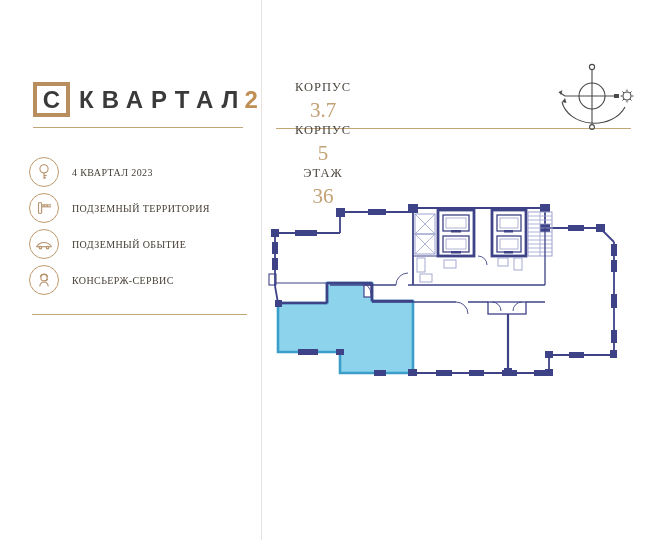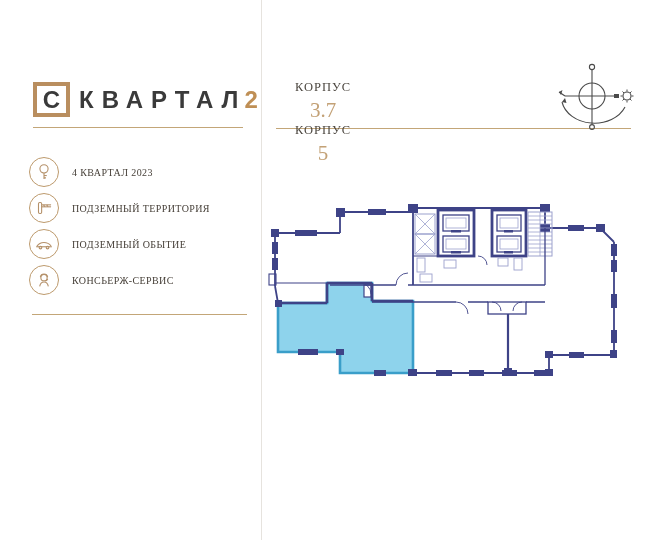--- a/index.html
+++ b/index.html
@@ -49,20 +49,24 @@
 
   <div class="fields">
     <div class="field">
       <div class="lab">КОРПУС</div>
       <div class="val">3.7</div>
     </div>
     <div class="field">
       <div class="lab">КОРПУС</div>
       <div class="val">5</div>
     </div>
+    <div class="field">
+      <div class="lab">ЭТАЖ</div>
+      <div class="val">36</div>
+    </div>
   </div>
 
   <div class="compass">
     <svg width="88" height="78" viewBox="0 0 88 78" fill="none" stroke="#4a4a4a" stroke-width="1.1">
       <circle cx="40" cy="36" r="13"></circle>
       <line x1="40" y1="10" x2="40" y2="64"></line>
       <circle cx="40" cy="7" r="2.6"></circle>
       <circle cx="40" cy="67" r="2.4"></circle>
       <line x1="13" y1="36" x2="62" y2="36"></line>
       <path d="M13,36 L7,32"></path>

